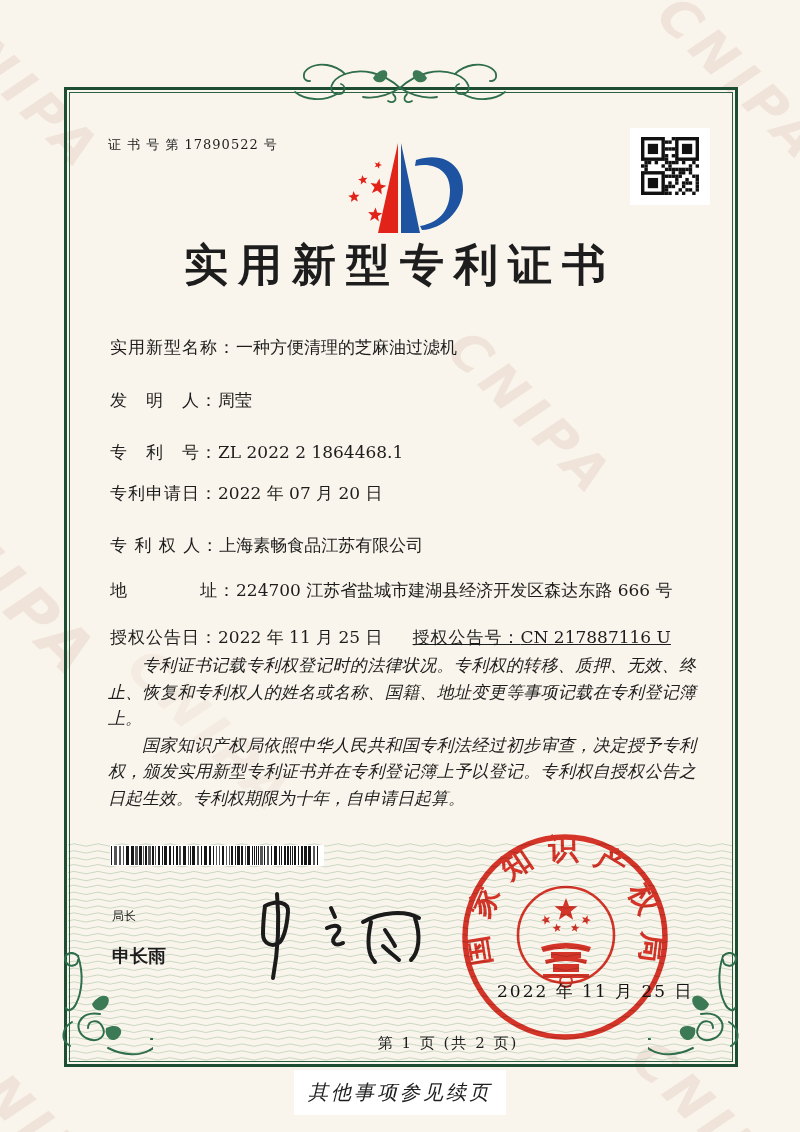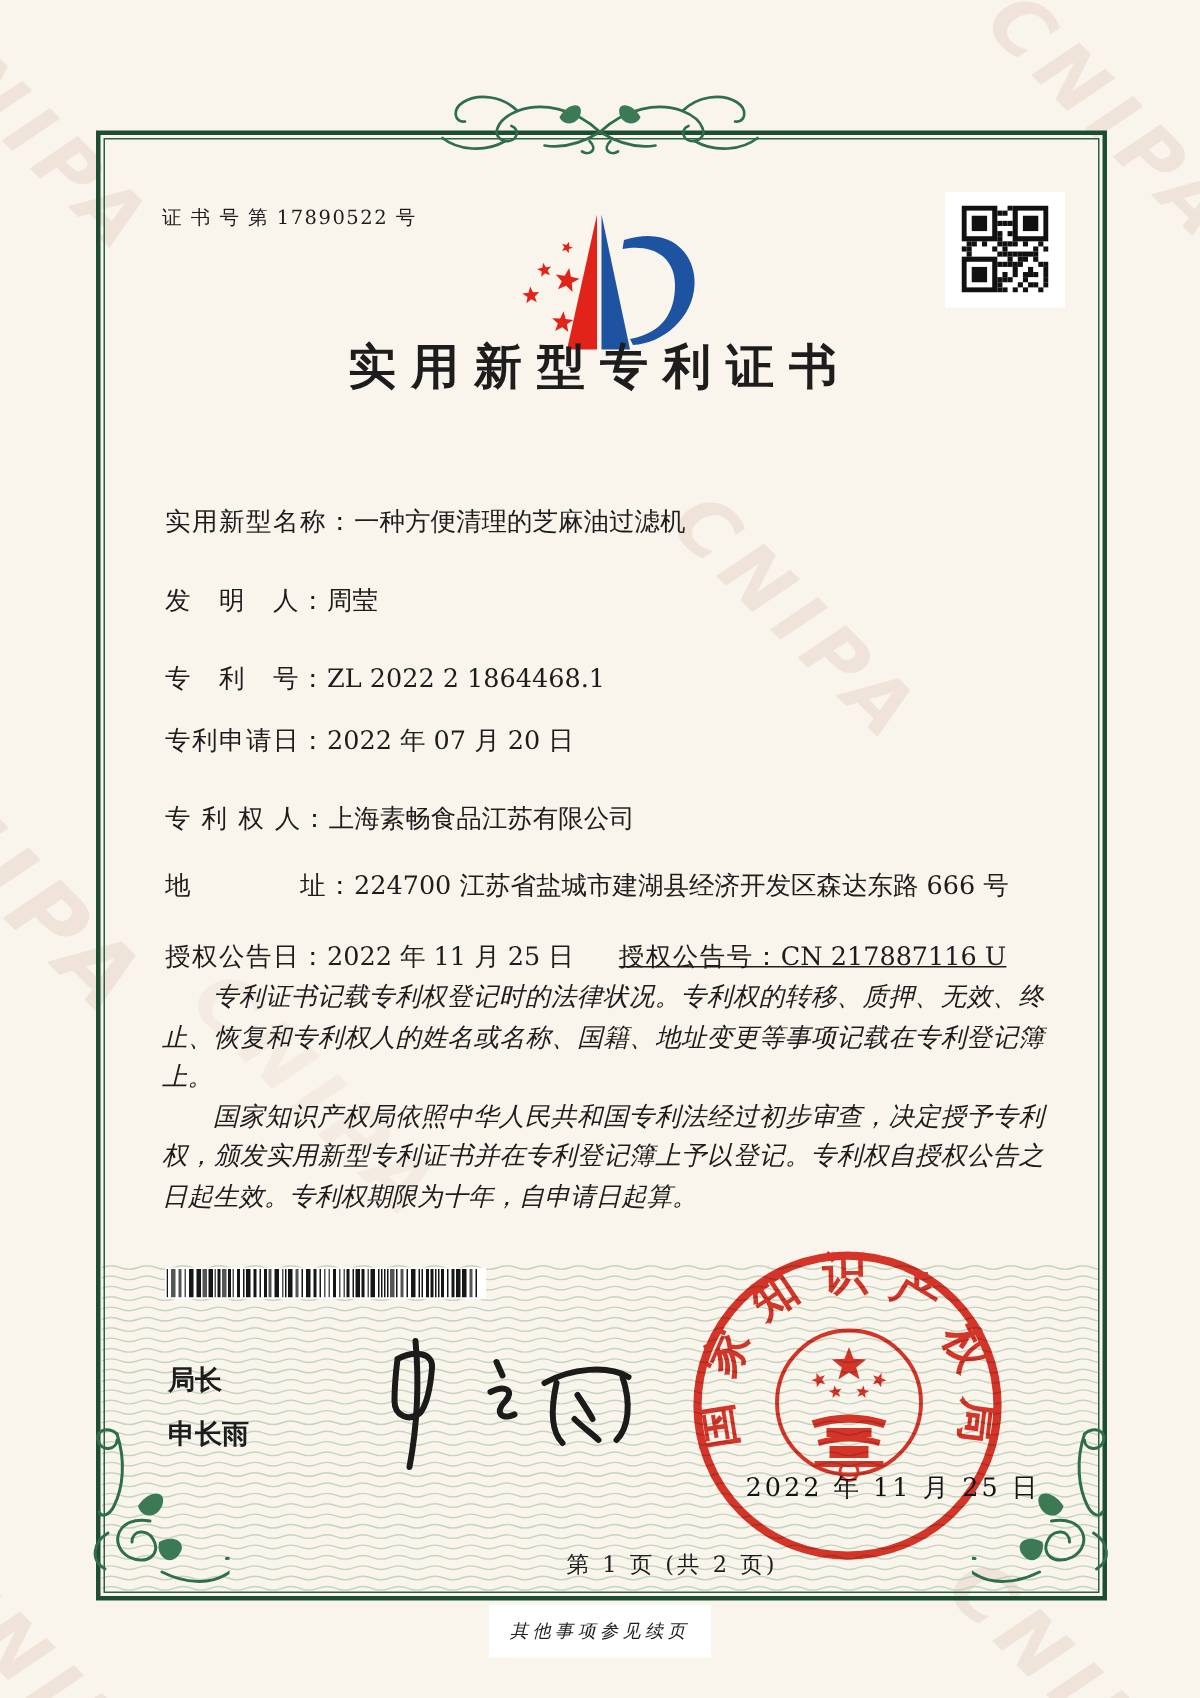--- a/index.html
+++ b/index.html
@@ -32,44 +32,44 @@
   .frame-inner{position:absolute;inset:2px;border:1px solid #2a6044;}
   .ornament-top{position:absolute;left:275px;top:54px;z-index:3;}
   .corner{position:absolute;z-index:3;}
   #corner-left{left:48px;top:952px;}
   
   .cert-no{position:absolute;left:108px;top:136px;font-size:13px;letter-spacing:1px;z-index:4;}
   .logo{position:absolute;left:330px;top:128px;z-index:4;}
   .qr-box{position:absolute;left:630px;top:128px;width:80px;height:77px;background:#ffffff;z-index:4;}
   .qr-box svg{position:absolute;left:11px;top:9px;}
   .title{
-    position:absolute;left:0;top:223px;width:100%;text-align:center;
-    font-size:32px;font-weight:bold;letter-spacing:10px;z-index:4;
+    position:absolute;left:0;top:236px;width:100%;text-align:center;
+    font-size:44px;font-weight:bold;letter-spacing:10px;z-index:4;
   }
   .row{position:absolute;left:110px;font-size:17px;white-space:nowrap;z-index:4;}
   .r0{top:336px}.r1{top:389px}.r2{top:441px}.r3{top:482px}
   .r4{top:534px}.r5{top:579px}.r6{top:626px}
   .flabel{letter-spacing:1px;text-align:right;}
   .grant2{margin-left:30px;text-decoration:underline;}
   .paras{
     position:absolute;left:108px;top:652px;width:588px;z-index:4;
     font-size:17px;line-height:26.5px;font-style:italic;
   }
   .paras p{margin:0;text-indent:2em;text-align:justify;}
   .barcode-box{position:absolute;left:110px;top:845px;width:214px;height:21px;background:#ffffff;z-index:4;}
   .barcode-box svg{position:absolute;left:1px;top:1px;}
-  .signer-title{position:absolute;left:112px;top:908px;font-size:18px;font-family:"DejaVu Sans",sans-serif;font-weight:700;z-index:4;}
+  .signer-title{position:absolute;left:112px;top:908px;font-size:12px;font-family:"DejaVu Sans",sans-serif;font-weight:400;z-index:4;}
   .signer-name{position:absolute;left:112px;top:944px;font-size:18px;font-family:"DejaVu Sans",sans-serif;font-weight:600;z-index:4;}
   .signature{position:absolute;left:235px;top:888px;z-index:4;}
   .seal{position:absolute;left:453px;top:825px;z-index:5;opacity:.93;mix-blend-mode:multiply;}
   .seal-date{position:absolute;left:497px;top:980px;font-size:17px;letter-spacing:2px;color:#141414;z-index:6;white-space:nowrap;}
   .page-info{position:absolute;left:0;top:1034px;width:100%;text-align:center;font-size:15px;letter-spacing:2px;z-index:4;padding-left:48px;}
   .note-box{
     position:absolute;left:50%;top:1070px;transform:translateX(-50%);
-    background:#ffffff;padding:9px 14px;font-size:12px;font-style:italic;
+    background:#ffffff;padding:9px 14px;font-size:20px;font-style:italic;
     letter-spacing:3px;z-index:4;white-space:nowrap;
   }
 </style>
 </head>
 <body>
 
 <div class="page">
 
   <div class="wm wm1">CNIPA</div>
   <div class="wm wm2">CNIPA</div>

